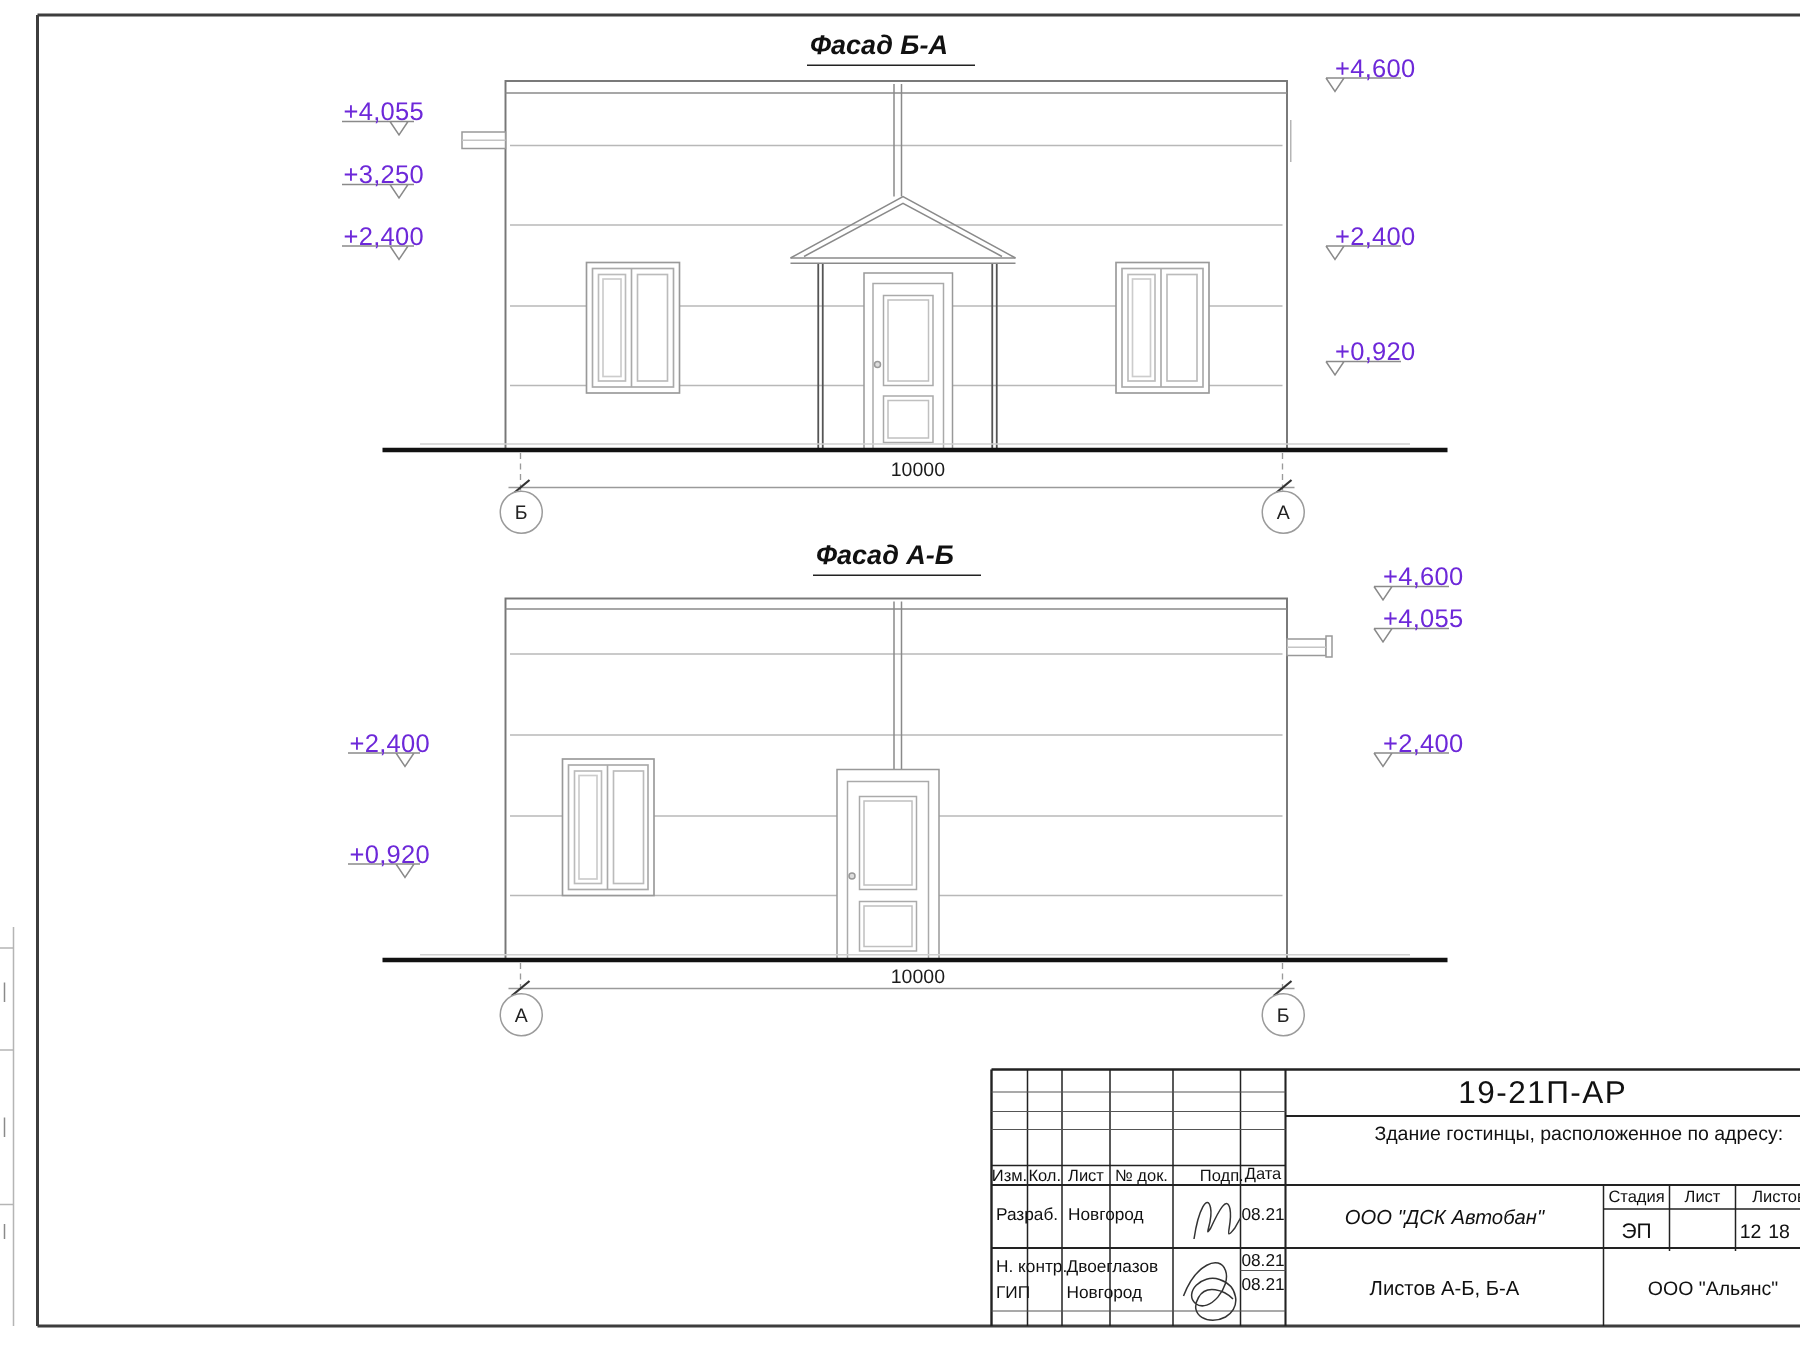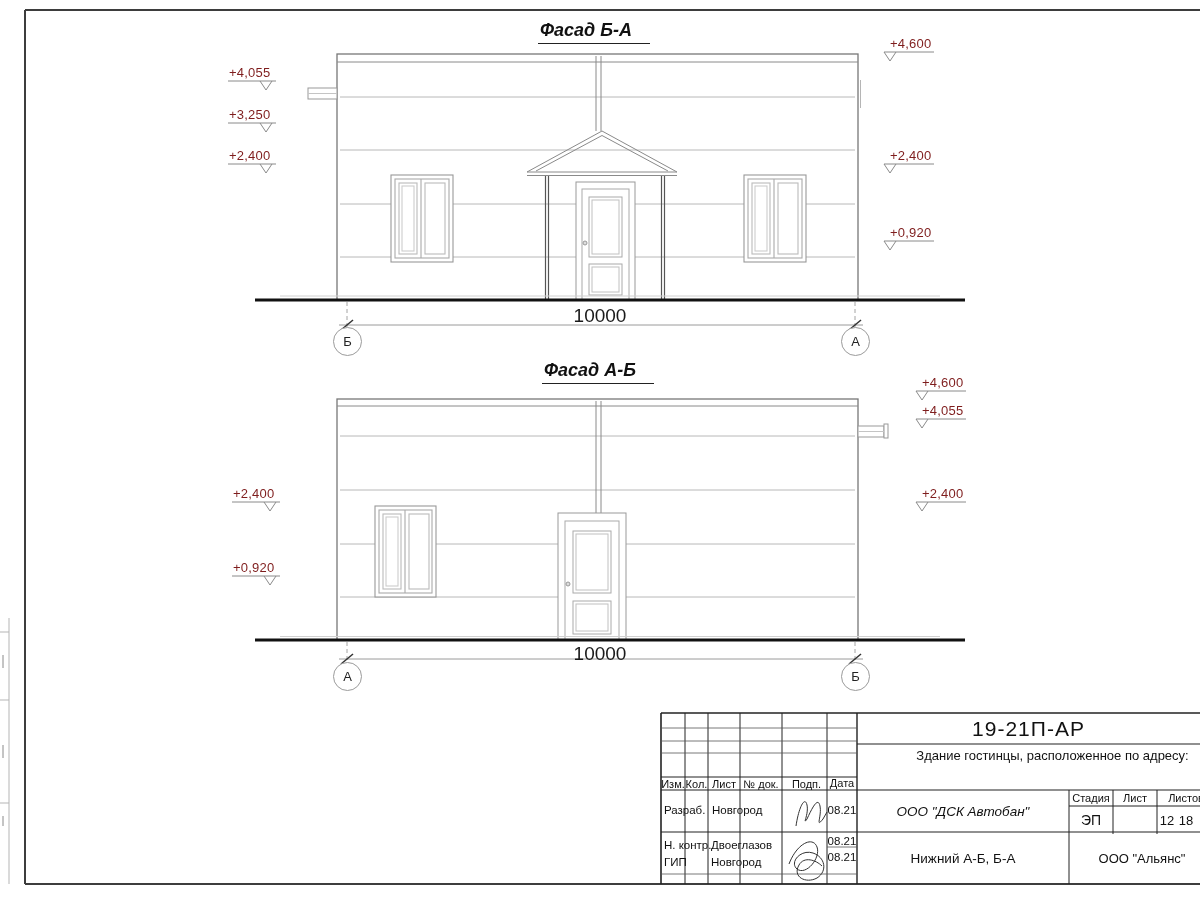--- a/index.html
+++ b/index.html
@@ -1,21 +1,21 @@
 <!DOCTYPE html>
 <html><head>
 <meta charset="utf-8">
 <style>
   html,body{margin:0;padding:0;background:#fff;}
   #canvas{position:relative;width:1200px;height:900px;background:#ffffff;overflow:hidden;
           font-family:"Liberation Sans",sans-serif;color:#111;}
   #linework{position:absolute;left:0;top:0;}
   .ov{position:absolute;white-space:nowrap;}
-  .elev{font-size:13px;color:#7f1d1d;letter-spacing:0.2px;}
-  .dimtext{font-size:19px;text-align:center;color:#1a1a1a;}
+  .elev{font-size:17px;color:#6d28d9;letter-spacing:0.2px;}
+  .dimtext{font-size:13px;text-align:right;color:#1a1a1a;}
   .axis{width:27px;height:27px;border:1px solid #9b9b9b;border-radius:50%;
         display:flex;align-items:center;justify-content:center;font-size:13px;color:#222;background:#fff;}
   .ftitle{font-size:18px;font-style:italic;font-weight:bold;color:#111;
           border-bottom:1.6px solid #222;padding:0 18px 2px 2px;}
   .tb{font-size:11px;color:#111;}
   .tb-c{display:flex;align-items:center;justify-content:center;text-align:center;border-radius:13px;}
   .doccode{font-size:21px;letter-spacing:1px;}
   .addr{font-size:13px;padding-left:24px;}
   .small-head{font-size:11px;}
   .rowtxt{font-size:11.5px;}
@@ -250,21 +250,21 @@
   <div class="ov axis" style="left:841px;top:662px;">Б</div>
 
   <div class="ov tb-c doccode" style="left:857px;top:714px;width:343px;height:30px;">19-21П-АР</div>
 
   <div class="ov tb-c addr" style="left:857px;top:747px;width:343px;height:16px;">Здание гостинцы, расположенное по адресу:</div>
 
   <div class="ov tb-c tb" style="left:661px;top:777px;width:24px;height:13px;">Изм.</div>
   <div class="ov tb-c tb" style="left:685px;top:777px;width:23px;height:13px;">Кол.</div>
   <div class="ov tb-c tb" style="left:708px;top:777px;width:32px;height:13px;">Лист</div>
   <div class="ov tb-c tb" style="left:740px;top:777px;width:42px;height:13px;">№ док.</div>
-  <div class="ov tb-c tb" style="left:782px;top:777px;width:49px;height:13px;">Подп.</div>
+  <div class="ov tb-c tb" style="left:782px;top:777px;width:65px;height:13px;">Подп.</div>
   <div class="ov tb-c tb" style="left:827px;top:776px;width:30px;height:13px;">Дата</div>
 
   <div class="ov rowtxt" style="left:664px;top:804px;">Разраб.</div>
   <div class="ov rowtxt" style="left:712px;top:804px;">Новгород</div>
   <div class="ov tb-c rowtxt" style="left:828px;top:803px;width:28px;height:13px;">08.21</div>
 
   <div class="ov rowtxt" style="left:664px;top:839px;">Н. контр.</div>
   <div class="ov rowtxt" style="left:711px;top:839px;">Двоеглазов</div>
   <div class="ov tb-c rowtxt" style="left:828px;top:834px;width:28px;height:13px;">08.21</div>
 
@@ -275,16 +275,16 @@
   <div class="ov tb-c" style="left:857px;top:790px;width:212px;height:42px;font-size:13.5px;font-style:italic;">ООО "ДСК Автобан"</div>
 
   <div class="ov tb-c small-head" style="left:1069px;top:791px;width:44px;height:14px;">Стадия</div>
   <div class="ov tb-c small-head" style="left:1113px;top:791px;width:44px;height:14px;">Лист</div>
   <div class="ov tb-c small-head" style="left:1157px;top:791px;width:58px;height:14px;">Листов</div>
 
   <div class="ov tb-c" style="left:1069px;top:807px;width:44px;height:26px;font-size:14px;">ЭП</div>
   <div class="ov tb-c" style="left:1113px;top:808px;width:44px;height:25px;font-size:13px;margin-left:32px;">12</div>
   <div class="ov tb-c" style="left:1157px;top:808px;width:58px;height:25px;font-size:13px;">18</div>
 
-  <div class="ov tb-c" style="left:857px;top:832px;width:212px;height:52px;font-size:13.5px;">Нижний А-Б, Б-А</div>
+  <div class="ov tb-c" style="left:857px;top:832px;width:212px;height:52px;font-size:13.5px;">Листов А-Б, Б-А</div>
   <div class="ov tb-c" style="left:1069px;top:832px;width:146px;height:52px;font-size:13px;">ООО "Альянс"</div>
 
 </div>
 
 </body></html>

